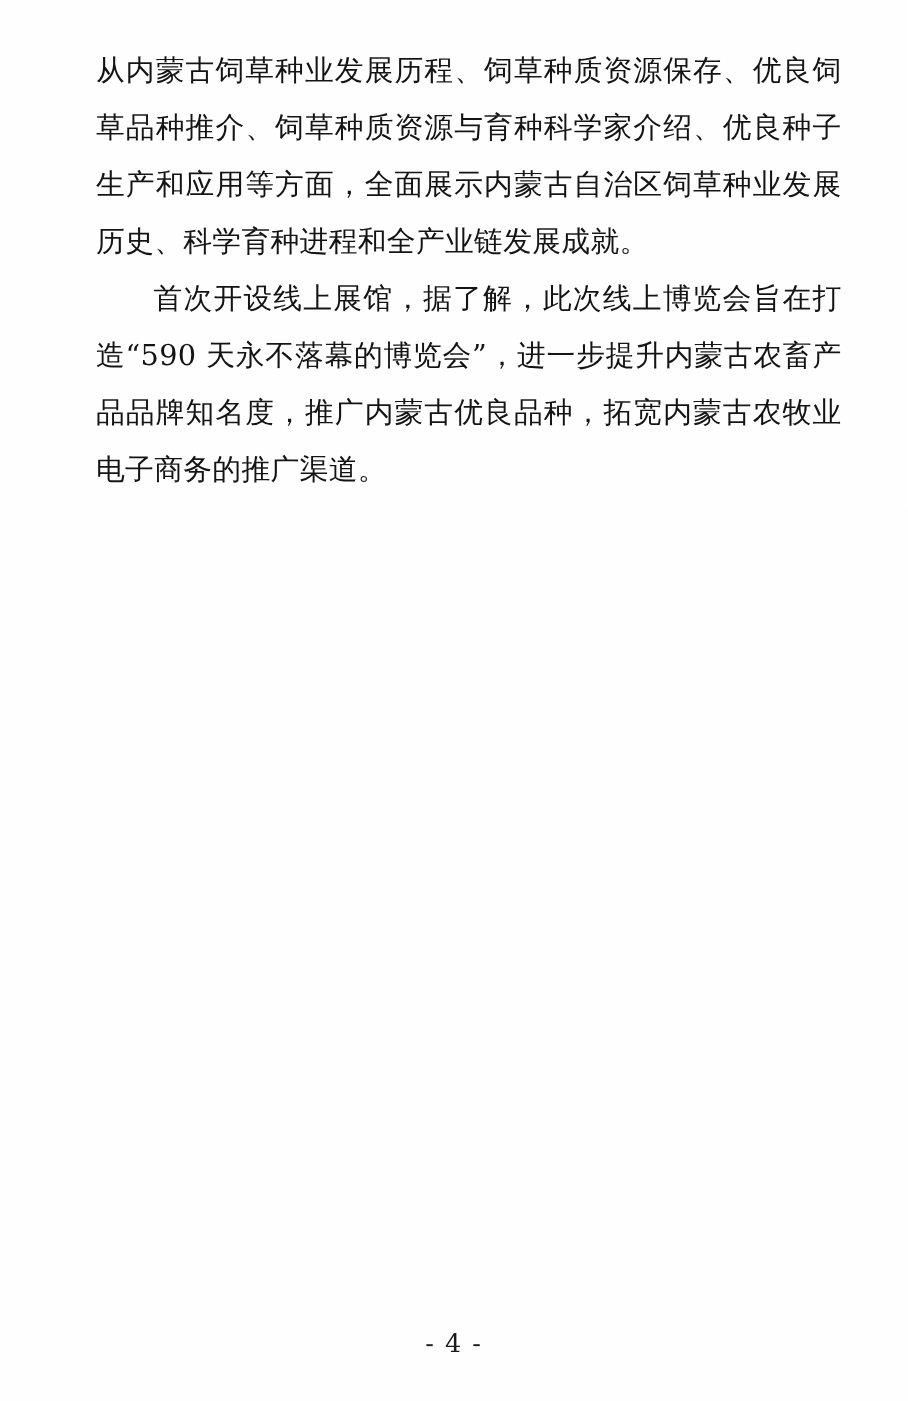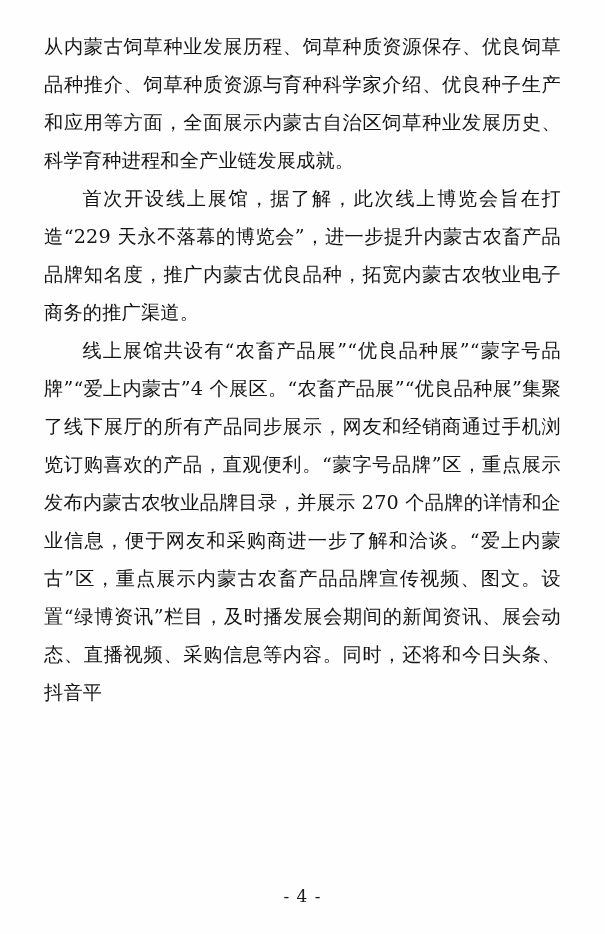--- a/index.html
+++ b/index.html
@@ -12,21 +12,21 @@
     background: #ffffff;
     font-family: "DejaVu Serif", "Liberation Serif", serif;
     overflow: hidden;
   }
   .page {
     position: relative;
     width: 605px;
     height: 934px;
     background: #fefefe;
     box-sizing: border-box;
-    padding: 28px 44px 0 44px;
+    padding: 28px 44px 0 64px;
   }
   .body-text {
     font-size: 19.2px;
     line-height: 38px;
     color: #1a1a1a;
     text-align: justify;
     text-justify: inter-ideograph;
     letter-spacing: 0.2px;
   }
   .para {
@@ -52,17 +52,16 @@
     font-family: "DejaVu Serif", "Liberation Serif", serif;
     letter-spacing: 1px;
   }
 </style>
 </head>
 <body>
 
 <div class="page">
   <div class="body-text">
     <p class="para no-indent">从内蒙古饲草种业发展历程、饲草种质资源保存、优良饲草品种推介、饲草种质资源与育种科学家介绍、优良种子生产和应用等方面，全面展示内蒙古自治区饲草种业发展历史、科学育种进程和全产业链发展成就。</p>
-    <p class="para">首次开设线上展馆，据了解，此次线上博览会旨在打造“229 天永不落幕的博览会”，进一步提升内蒙古农畜产品品牌知名度，推广内蒙古优良品种，拓宽内蒙古农牧业电子商务的推广渠道。</p>
-    <p class="para">线上展馆共设有“农畜产品展”“优良品种展”“蒙字号品牌”“爱上内蒙古”4 个展区。“农畜产品展”“优良品种展”集聚了线下展厅的所有产品同步展示，网友和经销商通过手机浏览订购喜欢的产品，直观便利。“蒙字号品牌”区，重点展示发布内蒙古农牧业品牌目录，并展示 270 个品牌的详情和企业信息，便于网友和采购商进一步了解和洽谈。“爱上内蒙古”区，重点展示内蒙古农畜产品品牌宣传视频、图文。设置“绿博资讯”栏目，及时播发展会期间的新闻资讯、展会动态、直播视频、采购信息等内容。同时，还将和今日头条、抖音平</p>
+    <p class="para">首次开设线上展馆，据了解，此次线上博览会旨在打造“590 天永不落幕的博览会”，进一步提升内蒙古农畜产品品牌知名度，推广内蒙古优良品种，拓宽内蒙古农牧业电子商务的推广渠道。</p>
   </div>
   <div class="page-number">- 4 -</div>
 </div>
 
 </body></html>

